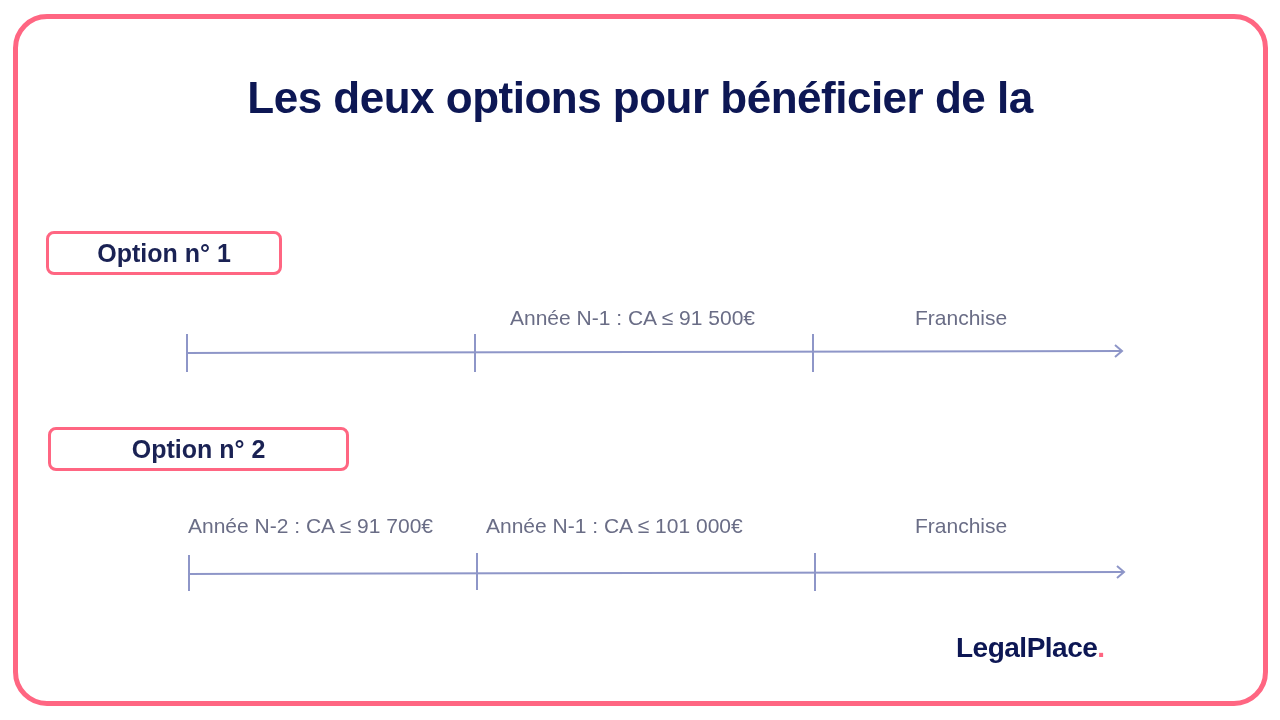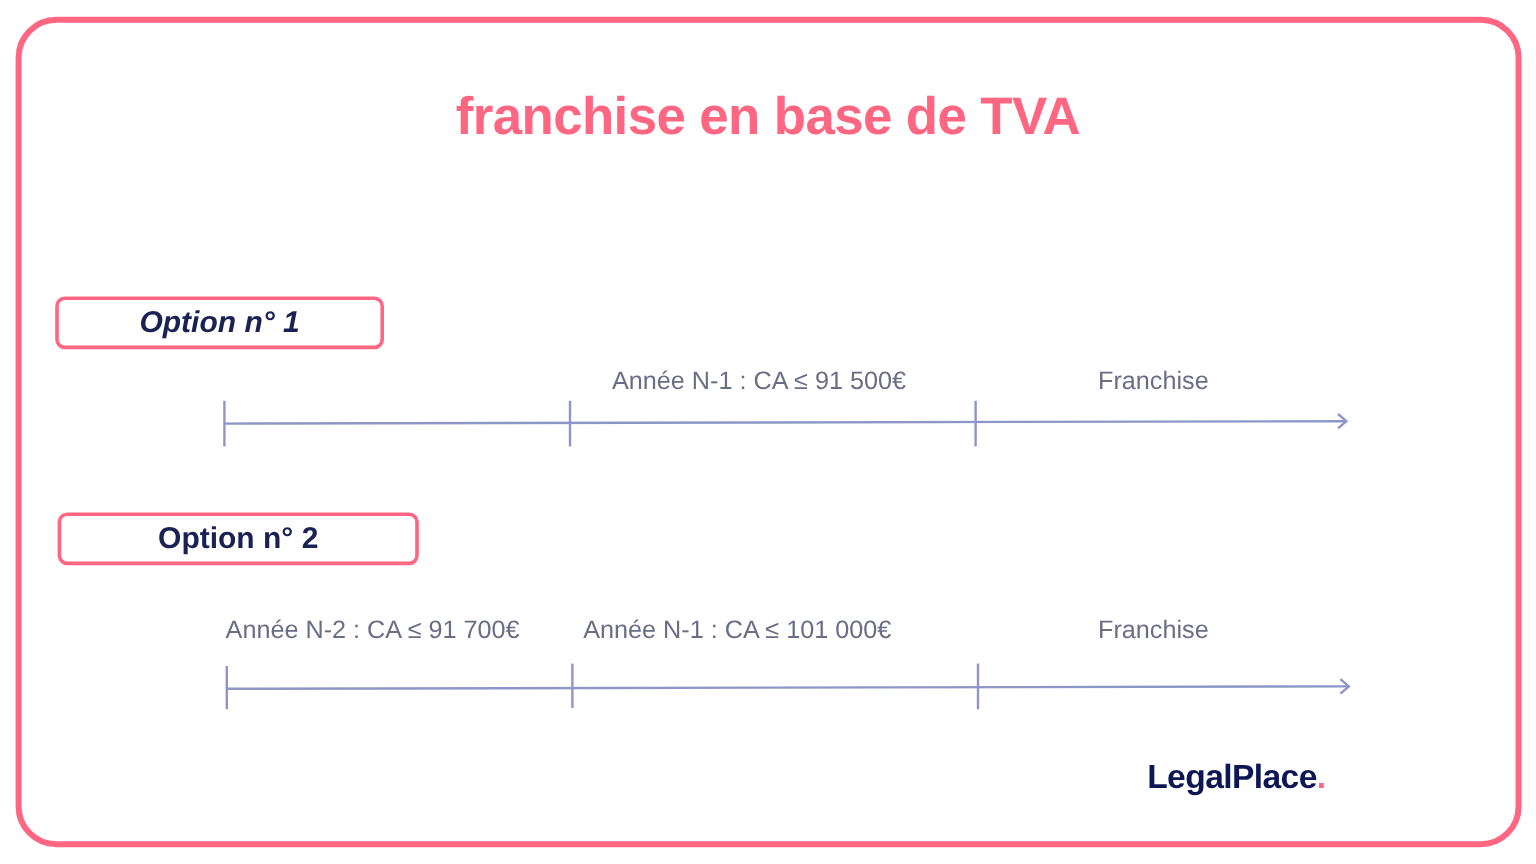--- a/index.html
+++ b/index.html
@@ -29,24 +29,24 @@
       color: #0d1754; letter-spacing: -0.5px;
     }
     .logo .dot { color: #ff6682; }
   </style>
 </head>
 <body>
 
 <div class="frame"></div>
 
 <div class="title">
-  <span class="l2">franchise en base de TVA</span>
+  <span class="l1">Les deux options pour bénéficier de la</span>
 </div>
 
-<div class="opt-label" style="left:46px; top:247px; width:274px;font-style:italic;">Option n° 1</div>
+<div class="opt-label" style="left:46px; top:231px; width:236px;">Option n° 1</div>
 <div class="seg-label" style="left:510px; top:306px;">Année N-1 : CA ≤ 91 500€</div>
 <div class="seg-label" style="left:915px; top:306px;">Franchise</div>
 
 <div class="opt-label" style="left:48px; top:427px; width:301px;">Option n° 2</div>
 <div class="seg-label" style="left:188px; top:514px;">Année N-2 : CA ≤ 91 700€</div>
 <div class="seg-label" style="left:486px; top:514px;">Année N-1 : CA ≤ 101 000€</div>
 <div class="seg-label" style="left:915px; top:514px;">Franchise</div>
 
 <svg class="timeline" width="1280" height="720">
   <g stroke="#8e96c8" stroke-width="2" fill="none">

